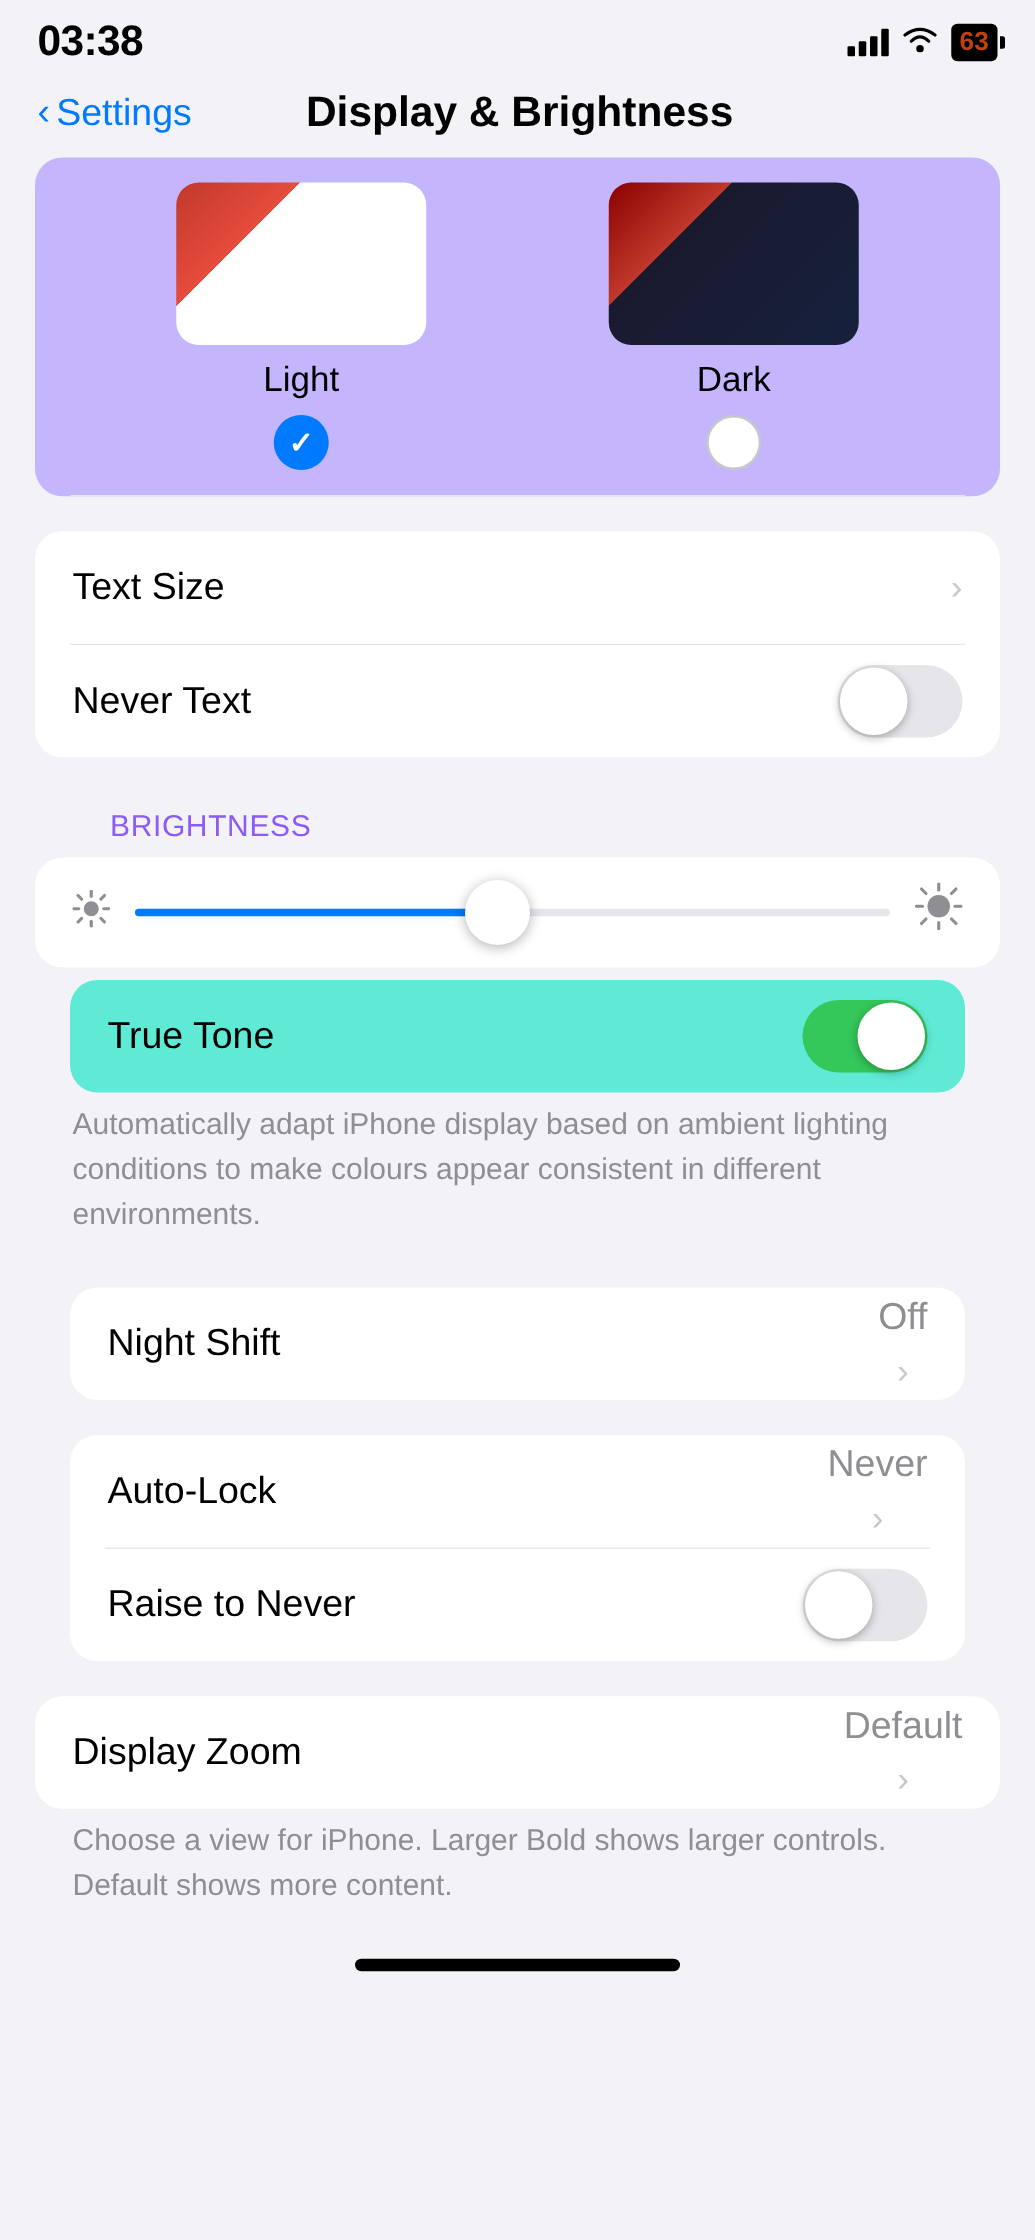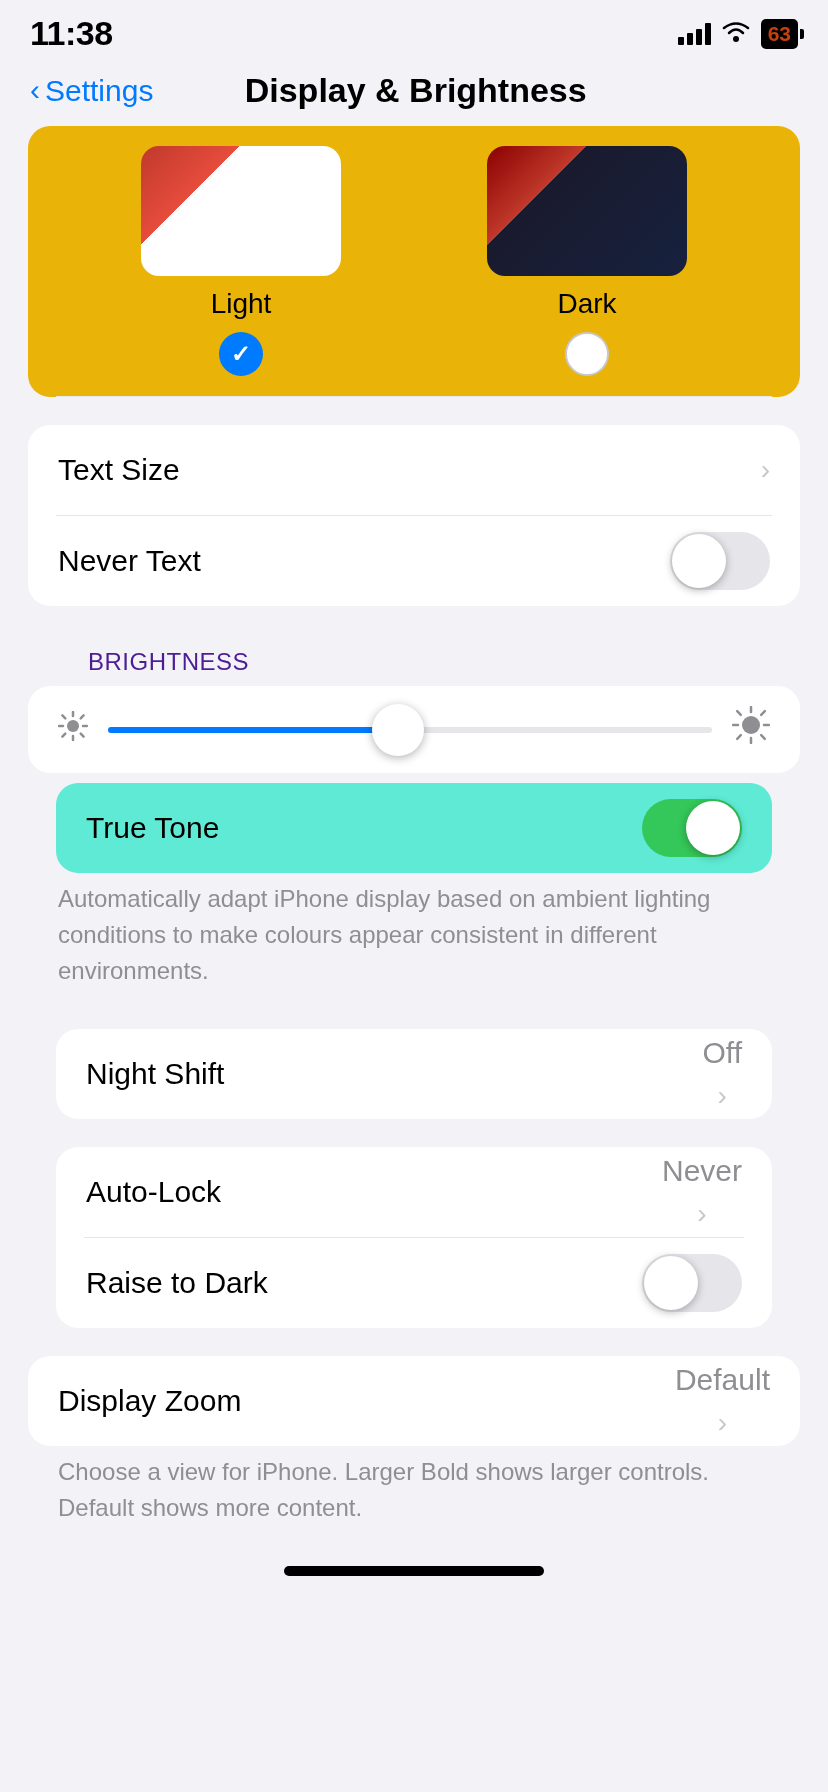--- a/index.html
+++ b/index.html
@@ -202,21 +202,21 @@
       gap: 10px;
       flex-direction: column;
     }
     .row-value {
       font-size: 30px;
       color: #8e8e93;
     }
     .section-label {
       font-size: 24px;
       font-weight: 400;
-      color: #4c1d95;
+      color: #8b5cf6;
       text-transform: uppercase;
       letter-spacing: 0.5px;
       padding: 0 30px 14px 30px;
       margin-top: 8px;
     }
     .brightness-section {
       margin: 0 28px 10px 28px;
     }
     .brightness-label-container {
       padding: 14px 30px 10px 30px;
@@ -294,30 +294,30 @@
       justify-content: center;
       padding: 20px 0 16px 0;
     }
     .home-bar {
       width: 260px;
       height: 10px;
       background: #000;
       border-radius: 5px;
     }
     .top-section-wrapper {
-      background: #eab308;
+      background: #c4b5fd;
       border-radius: 22px;
       margin: 0 28px 28px 28px;
     }
   </style>
 </head>
 <body>
 
 <div class="status-bar">
-  <span class="status-time">11:38</span>
+  <span class="status-time">03:38</span>
   <div class="status-icons">
     <div class="signal-bars">
       <div class="signal-bar" style="height:8px"></div>
       <div class="signal-bar" style="height:12px"></div>
       <div class="signal-bar" style="height:16px"></div>
       <div class="signal-bar" style="height:22px"></div>
     </div>
     <span class="wifi-icon">
       <svg width="30" height="22" viewBox="0 0 30 22">
         <path d="M15 18 Q15 14 15 18" fill="#000"></path>
@@ -442,21 +442,21 @@
   <div class="section-card">
     <div class="row">
       <span class="row-label">Auto-Lock</span>
       <div class="row-right">
         <span class="row-value">Never</span>
         <span class="chevron-right">›</span>
       </div>
     </div>
     <div class="divider"></div>
     <div class="row">
-      <span class="row-label">Raise to Dark</span>
+      <span class="row-label">Raise to Never</span>
       <div class="toggle toggle-off">
         <div class="toggle-thumb"></div>
       </div>
     </div>
   </div>
 </div>
 
 <div class="display-section">
   <div class="section-card" style="margin: 0;">
     <div class="row">

